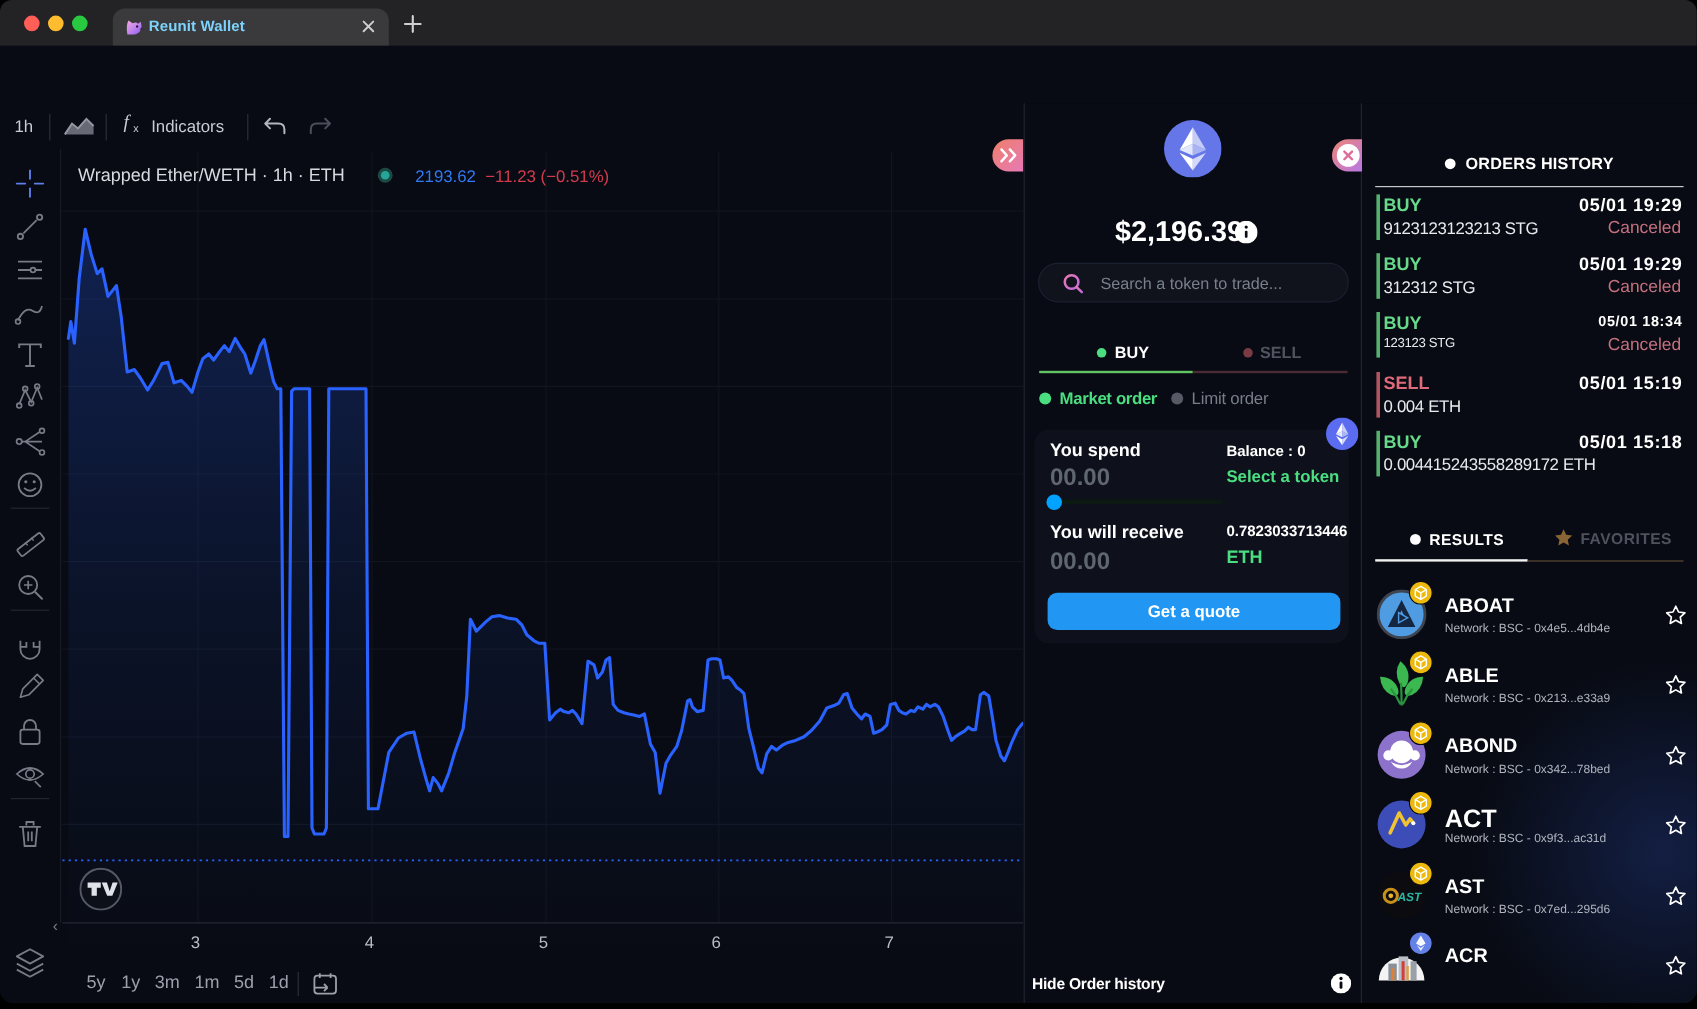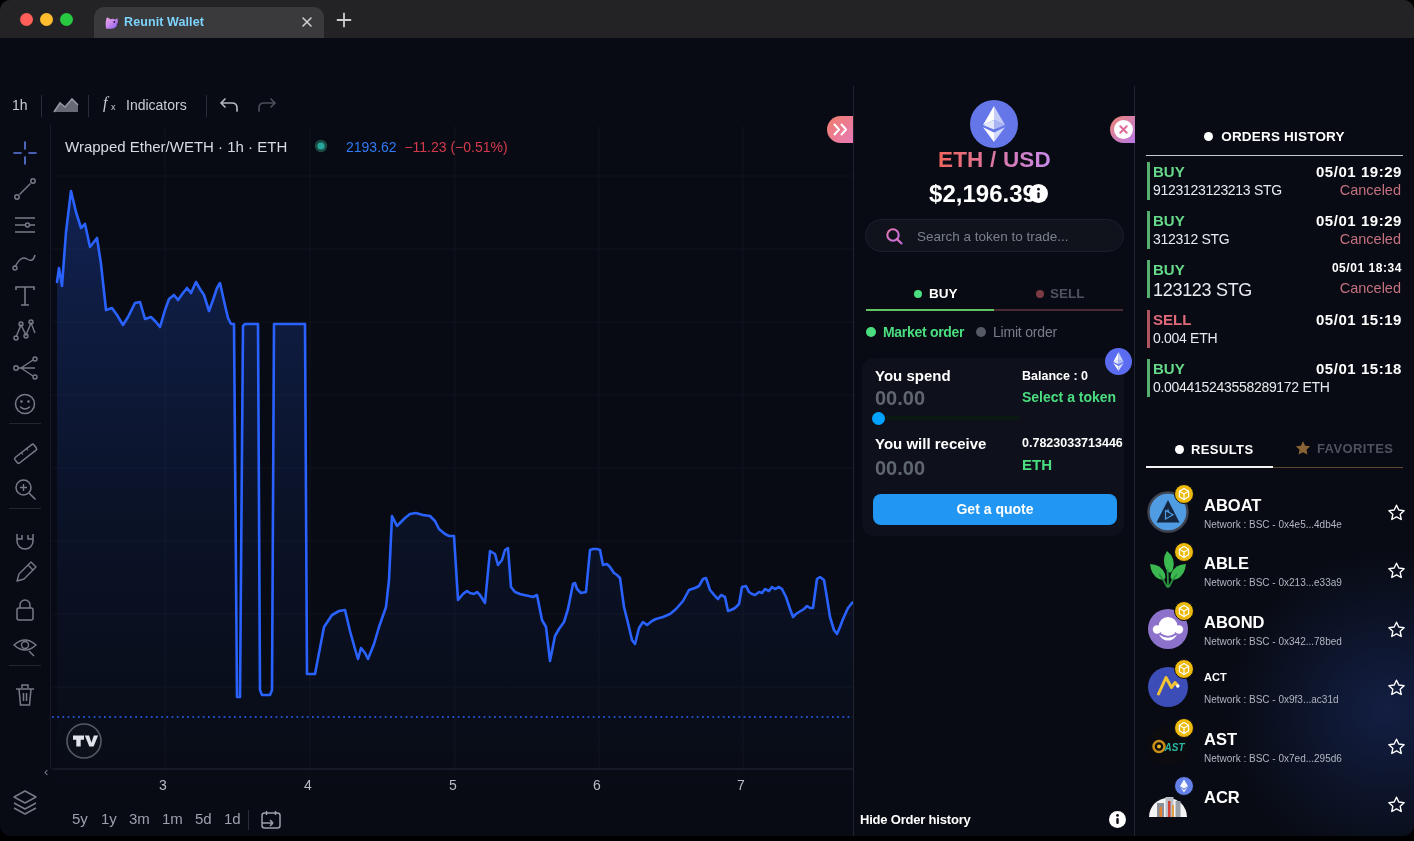--- a/index.html
+++ b/index.html
@@ -251,21 +251,20 @@
         <circle cx="24" cy="24" r="24" fill="#6577e8"></circle>
         <g>
           <polygon points="24,6 24,19.8 13,25 " fill="#ffffff"></polygon>
           <polygon points="24,6 24,19.8 35,25" fill="#c5cdf7"></polygon>
           <polygon points="13,25 24,19.8 24,29.5" fill="#e2e7fc"></polygon>
           <polygon points="35,25 24,19.8 24,29.5" fill="#a8b5f2"></polygon>
           <polygon points="24,32.5 13,27.2 24,42" fill="#ffffff"></polygon>
           <polygon points="24,32.5 35,27.2 24,42" fill="#d2d9fa"></polygon>
         </g>
       </svg>
-      <div class="abs" style="left:0;top:61px;width:281px;text-align:center;font-size:22.5px;letter-spacing:0.2px;font-weight:bold;background:linear-gradient(90deg,#f0655c 30%,#c78aec 70%);-webkit-background-clip:text;background-clip:text;color:transparent;">ETH / USD</div>
       <div class="abs" style="left:0;top:94px;width:281px;text-align:center;font-size:24px;font-weight:bold;color:#fff;padding-right:24px;">$2,196.39</div>
       <svg class="abs" style="left:175px;top:98px" width="19" height="19" viewBox="0 0 19 19">
         <circle cx="9.5" cy="9.5" r="9.5" fill="#fff"></circle>
         <rect x="8.4" y="8.2" width="2.2" height="6" rx="1" fill="#0a0c15"></rect>
         <circle cx="9.5" cy="5.2" r="1.35" fill="#0a0c15"></circle>
       </svg>
       <div class="abs" style="left:11px;top:133px;width:259px;height:33px;background:#10131c;border:1px solid #1b2030;border-radius:17px;">
         <svg class="abs" style="left:19px;top:7px" width="19" height="19" viewBox="0 0 19 19">
           <defs>
               <linearGradient id="mag" x1="0" y1="0" x2="1" y2="1">
@@ -348,21 +347,21 @@
       </div>
       <div class="abs" style="left:12px;top:125px;width:256px;height:38px;border-left:3px solid #54b06c;">
         <span class="abs" style="left:3px;top:1px;color:#66d98a;font-size:15px;font-weight:bold;">BUY</span>
         <span class="abs" style="right:1px;top:1px;color:#fff;font-size:15px;letter-spacing:0.55px;font-weight:bold;">05/01 19:29</span>
         <span class="abs" style="left:3px;top:20px;color:#e8eaee;font-size:14px;letter-spacing:-0.3px;">312312 STG</span>
 <span class="abs" style="right:2px;top:20px;color:#c4707f;font-size:14.5px;">Canceled</span>
       </div>
       <div class="abs" style="left:12px;top:174px;width:256px;height:38px;border-left:3px solid #54b06c;">
         <span class="abs" style="left:3px;top:1px;color:#66d98a;font-size:15px;font-weight:bold;">BUY</span>
         <span class="abs" style="right:1px;top:1px;color:#fff;font-size:12px;letter-spacing:0.55px;font-weight:bold;">05/01 18:34</span>
-        <span class="abs" style="left:3px;top:20px;color:#e8eaee;font-size:18px;letter-spacing:-0.3px;">123123 STG</span>
+        <span class="abs" style="left:3px;top:20px;color:#e8eaee;font-size:11px;letter-spacing:-0.3px;">123123 STG</span>
 <span class="abs" style="right:2px;top:20px;color:#c4707f;font-size:14.5px;">Canceled</span>
       </div>
       <div class="abs" style="left:12px;top:224px;width:256px;height:38px;border-left:3px solid #b05560;">
         <span class="abs" style="left:3px;top:1px;color:#e0697a;font-size:15px;font-weight:bold;">SELL</span>
         <span class="abs" style="right:1px;top:1px;color:#fff;font-size:15px;letter-spacing:0.55px;font-weight:bold;">05/01 15:19</span>
         <span class="abs" style="left:3px;top:20px;color:#e8eaee;font-size:14px;letter-spacing:-0.3px;">0.004 ETH</span>
 
       </div>
       <div class="abs" style="left:12px;top:273px;width:256px;height:38px;border-left:3px solid #54b06c;">
         <span class="abs" style="left:3px;top:1px;color:#66d98a;font-size:15px;font-weight:bold;">BUY</span>
@@ -446,21 +445,21 @@
           <path d="M11.5 28 L19 11.5 L24.5 21.5 L28 16.5 L30.5 19.5" fill="none" stroke="#f0c332" stroke-width="3" stroke-linecap="round" stroke-linejoin="round"></path>
           <circle cx="30.8" cy="20" r="1.7" fill="#fff"></circle>
         </svg>
       <svg class="abs" style="left:39px;top:573px" width="20" height="20" viewBox="0 0 20 20">
           <circle cx="10" cy="10" r="9.5" fill="#edb90c" stroke="#0a0c15" stroke-width="1"></circle>
           <g fill="none" stroke="#fff" stroke-width="1.2" stroke-linejoin="round">
             <path d="M10 4.6 L14.6 7.3 V12.7 L10 15.4 L5.4 12.7 V7.3 Z"></path>
             <path d="M5.4 7.3 L10 10 L14.6 7.3 M10 10 V15.4"></path>
           </g>
         </svg>
-      <div class="abs" style="left:69px;top:585px;color:#fff;font-size:11px;font-weight:bold;">ACT</div>
+      <div class="abs" style="left:69px;top:585px;color:#fff;font-size:21px;font-weight:bold;">ACT</div>
 <div class="abs" style="left:69px;top:608px;color:#b0b5bf;font-size:10px;font-weight:normal;">Network : BSC - 0x9f3...ac31d</div>
       <svg class="abs" style="left:253px;top:593px" width="17" height="17" viewBox="0 0 17 17">
         <path d="M8.5 1.2 L10.8 6 L16.1 6.7 L12.2 10.3 L13.2 15.5 L8.5 12.9 L3.8 15.5 L4.8 10.3 L0.9 6.7 L6.2 6 Z" fill="none" stroke="#fff" stroke-width="1.4" stroke-linejoin="round"></path>
       </svg>
       <svg class="abs" style="left:12px;top:639px" width="42" height="42" viewBox="0 0 42 42">
           <circle cx="21" cy="21" r="20" fill="#0c0c10"></circle>
           <circle cx="12" cy="21.5" r="5.5" fill="none" stroke="#c89018" stroke-width="2.5"></circle>
           <circle cx="12" cy="21.5" r="2" fill="#e8b42a"></circle>
           <text x="17.5" y="25.5" font-family="Liberation Sans" font-size="10" font-weight="bold" font-style="italic" fill="#2ab5a0">AST</text>
         </svg>

